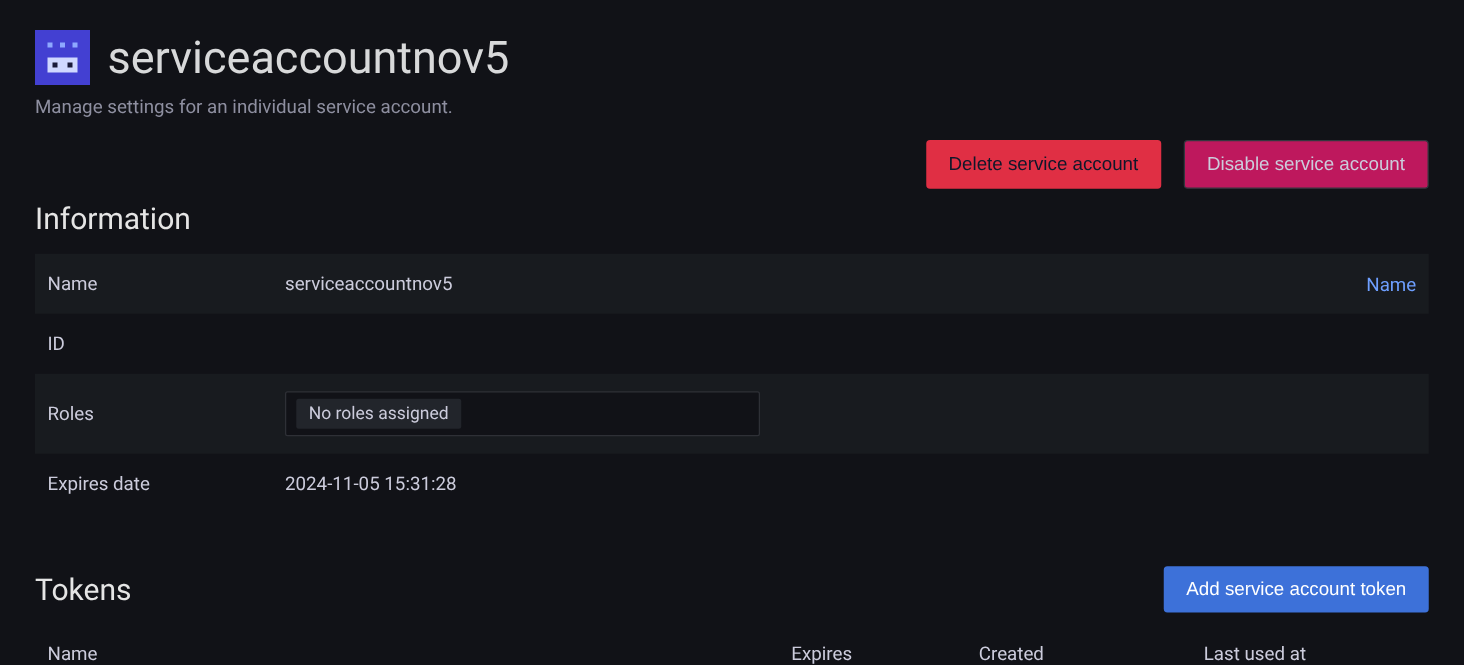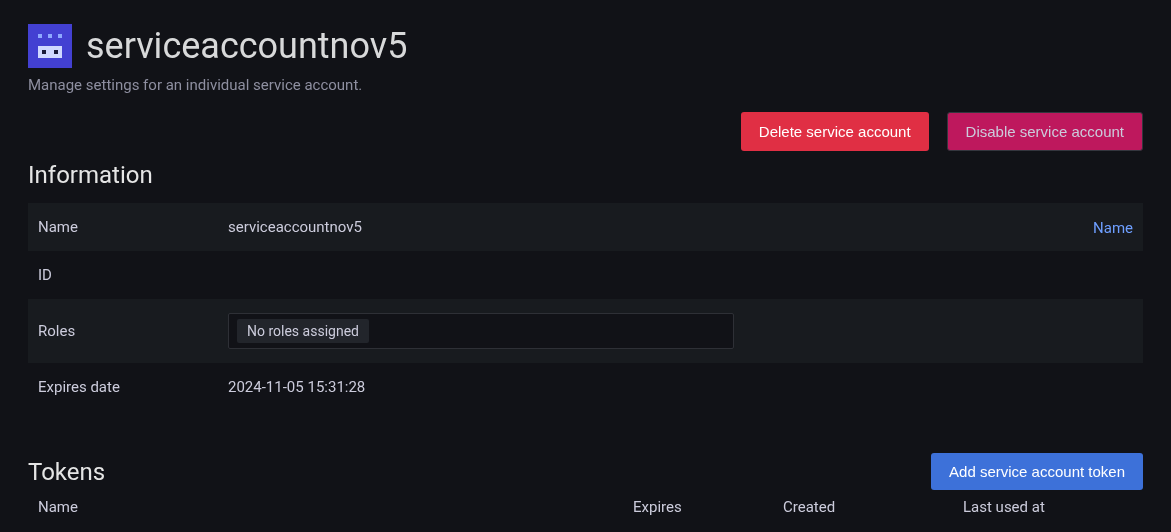--- a/index.html
+++ b/index.html
@@ -52,21 +52,21 @@
     .btn {
       padding: 10px 18px;
       border-radius: 3px;
       font-size: 15px;
       font-weight: 500;
       cursor: pointer;
       border: none;
     }
     .btn-danger {
       background-color: #e02f44;
-      color: #ffffff;
+      color: #0f172a;
     }
     .btn-secondary {
       background-color: #be185d;
       color: #ccccdc;
       border: 1px solid #34363e;
     }
     .btn-primary {
       background-color: #3d71d9;
       color: #ffffff;
     }
@@ -105,39 +105,40 @@
     .link {
       color: #6e9fff;
       font-size: 15px;
       cursor: pointer;
     }
     .roles-input {
       background-color: #111217;
       border: 1px solid #2e3036;
       border-radius: 2px;
       padding: 4px 8px;
-      width: 506px;
+      width: 380px;
       display: flex;
       align-items: center;
       min-height: 36px;
     }
     .roles-chip {
       background-color: #22252b;
       color: #ccccdc;
       font-size: 14px;
       padding: 4px 10px;
       border-radius: 2px;
     }
     .tokens-section {
       margin-top: 42px;
     }
     .tokens-header {
       display: flex;
       justify-content: space-between;
       align-items: center;
+      margin-bottom: 16px;
       gap: 14px;
     }
     .tokens-table-header {
       display: flex;
       padding: 8px 10px;
       font-size: 15px;
       color: #ccccdc;
     }
     .col-name { flex: 1; }
     .col-expires { width: 150px; }

